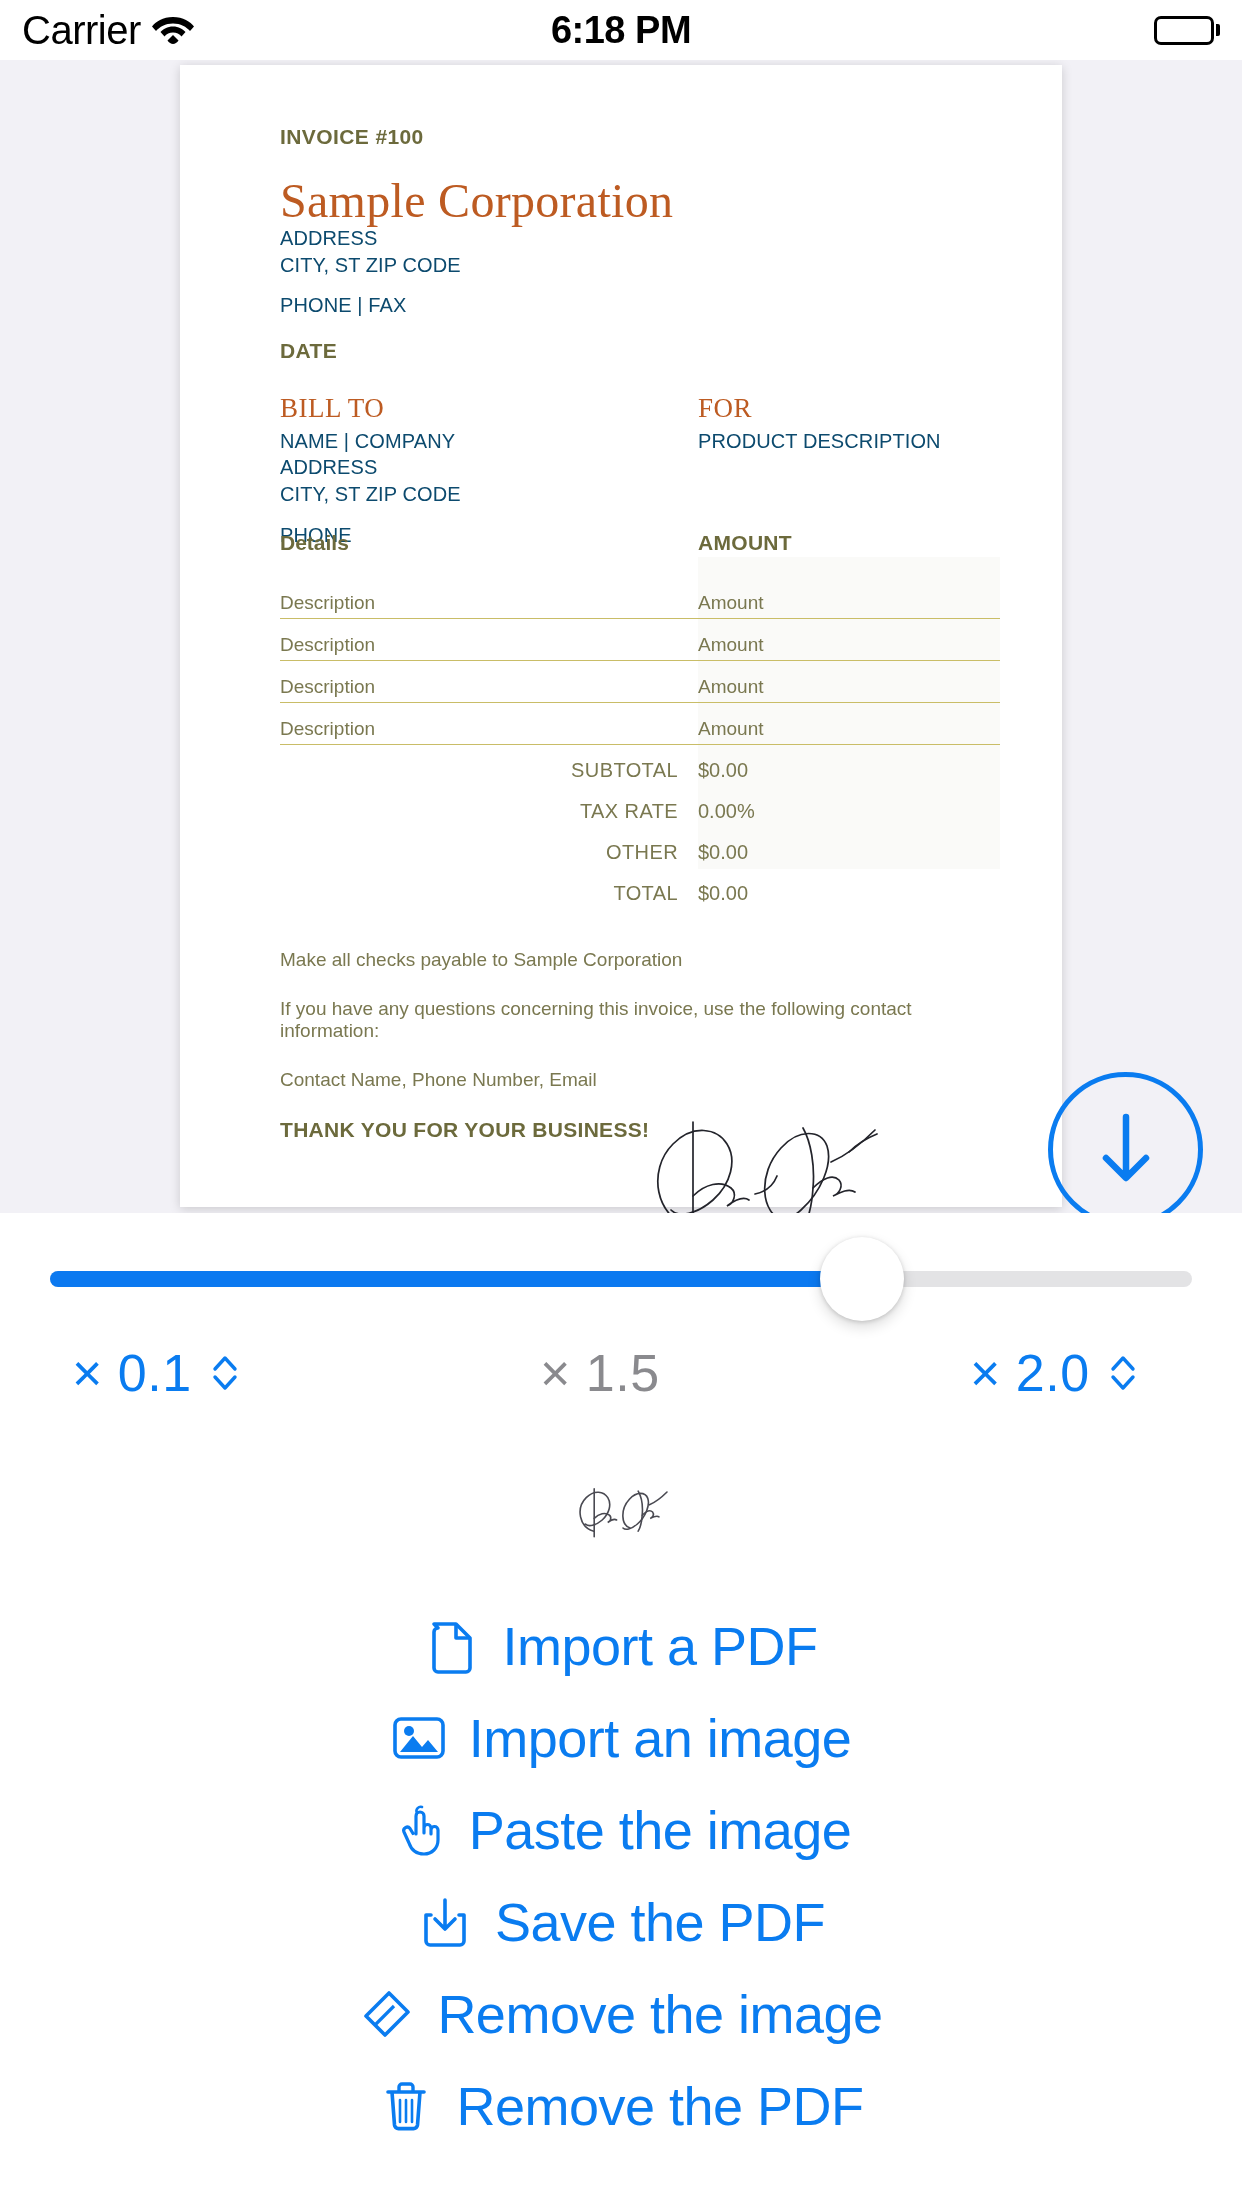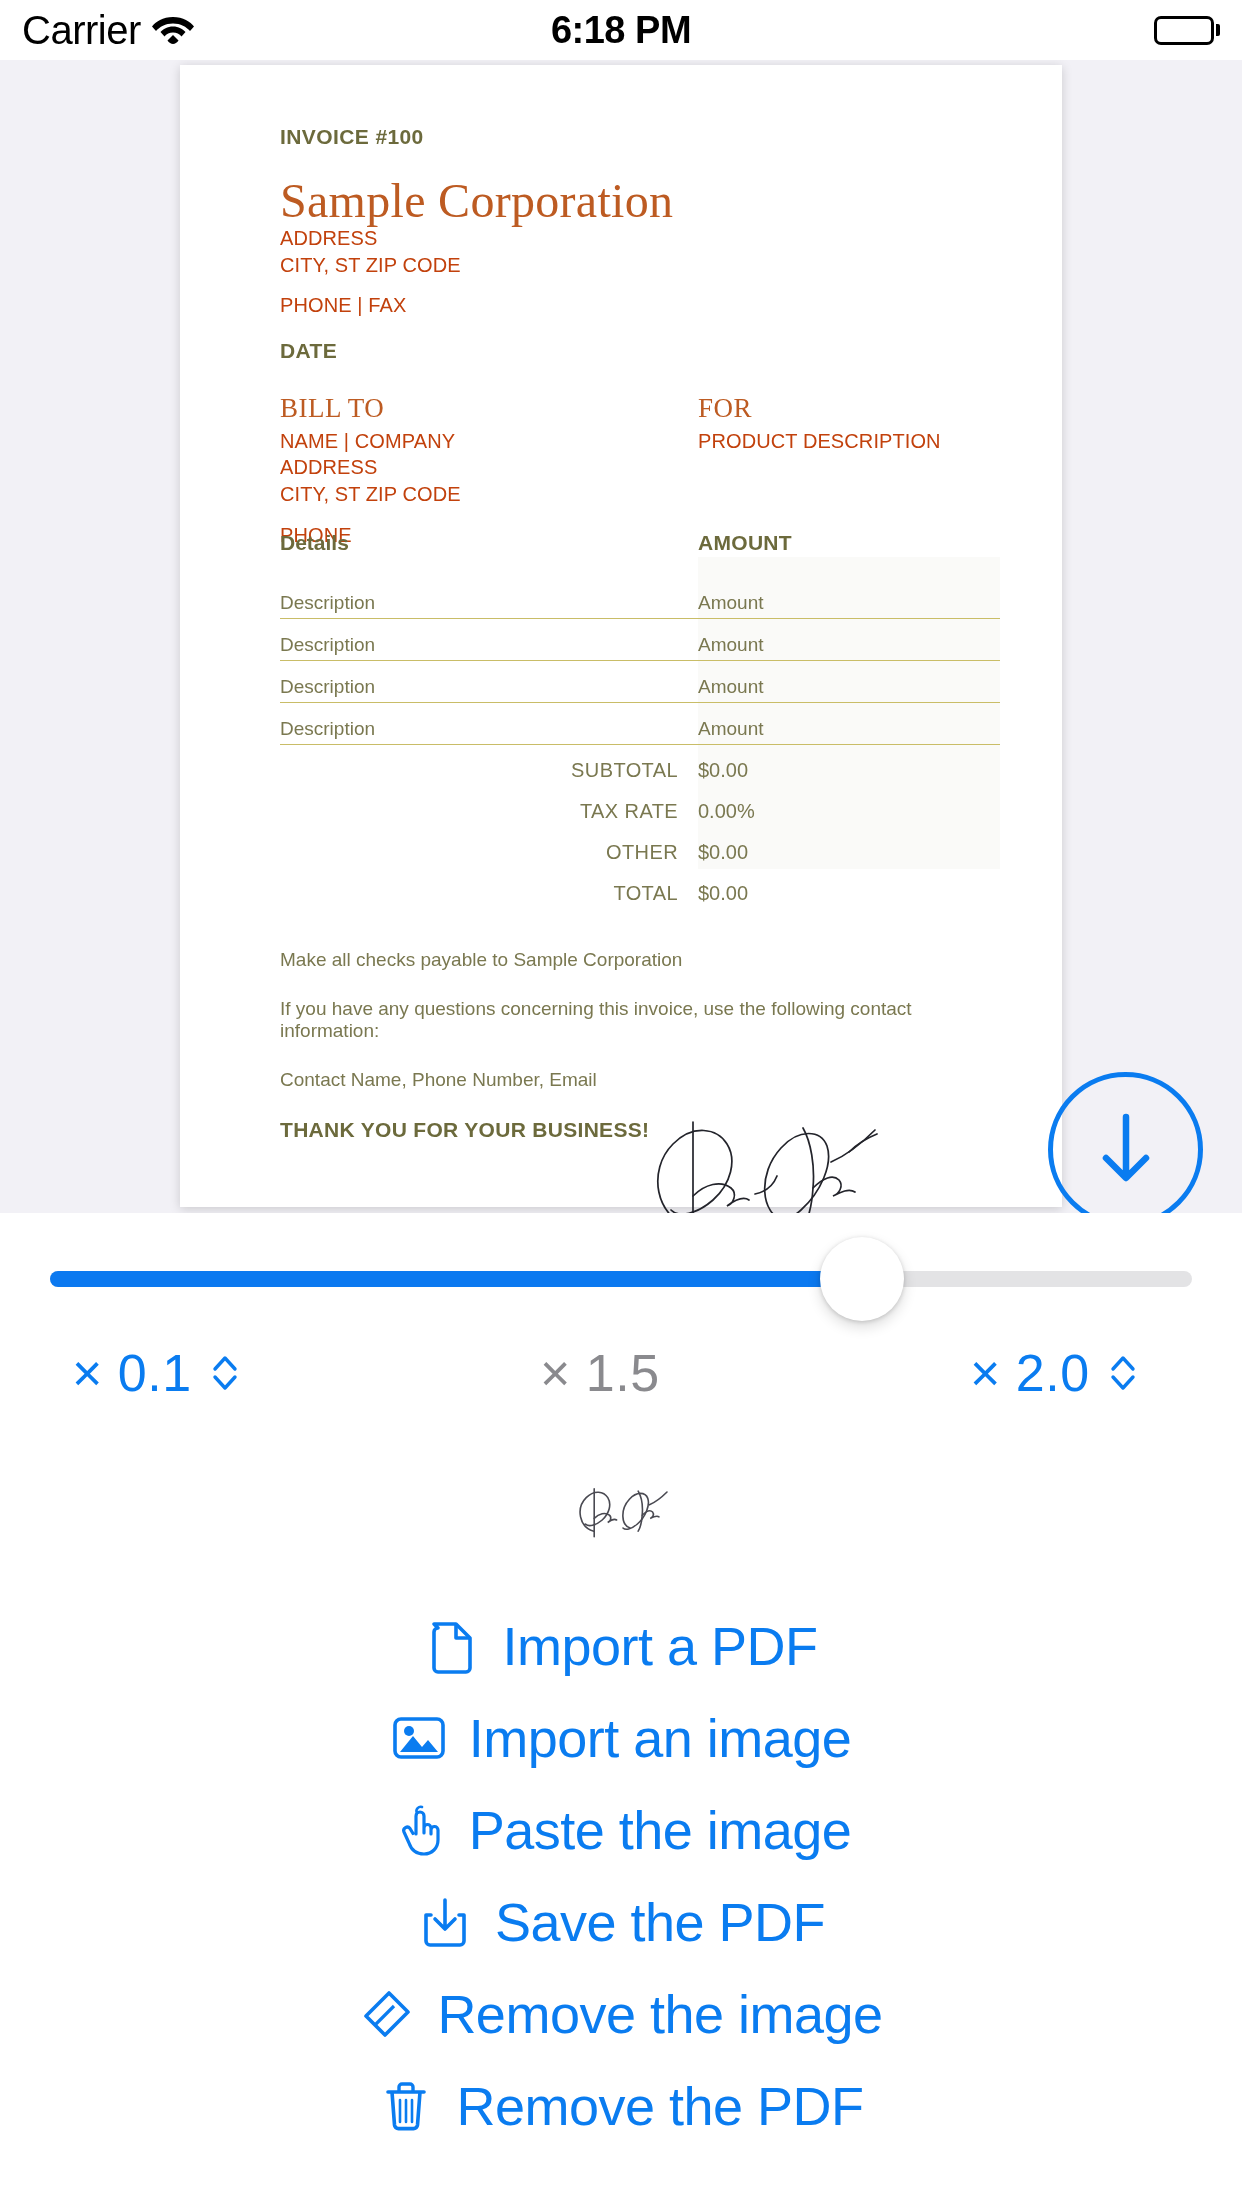--- a/index.html
+++ b/index.html
@@ -36,21 +36,21 @@
     position:absolute; left:180px; top:5px; width:882px; height:1142px;
     background:#ffffff;
     box-shadow: 0 2px 10px rgba(0,0,0,0.17);
   }
 
   
   .inv { position:absolute; left:100px; top:0; width:720px; }
   .inv-num { margin-top:60px; font-size:21px; font-weight:bold; color:#6c6a3c; letter-spacing:0.4px; }
   .inv-title { margin-top:28px; font-family:"Liberation Serif", serif; font-size:48px;
                color:#bd5b22; line-height:1.0; letter-spacing:0.3px; }
-  .inv-line { font-size:20px; color:#c2410c; line-height:1.33; letter-spacing:0.1px; }
+  .inv-line { font-size:20px; color:#0c4a6e; line-height:1.33; letter-spacing:0.1px; }
   .inv-gap { height:14px; }
   .inv-date { margin-top:20px; font-size:21px; font-weight:bold; color:#6c6a3c; letter-spacing:0.4px; }
 
   .two-col { margin-top:30px; position:relative; height:118px; }
   .col-left { position:absolute; left:0; top:0; width:420px; }
   .col-right { position:absolute; left:418px; top:0; width:300px; }
   .col-head { font-family:"Liberation Serif", serif; font-size:27px; color:#bd5b22; letter-spacing:0.5px; }
   .col-sub { margin-top:4px; }
 
   .tbl { margin-top:20px; position:relative;text-decoration:underline; }

